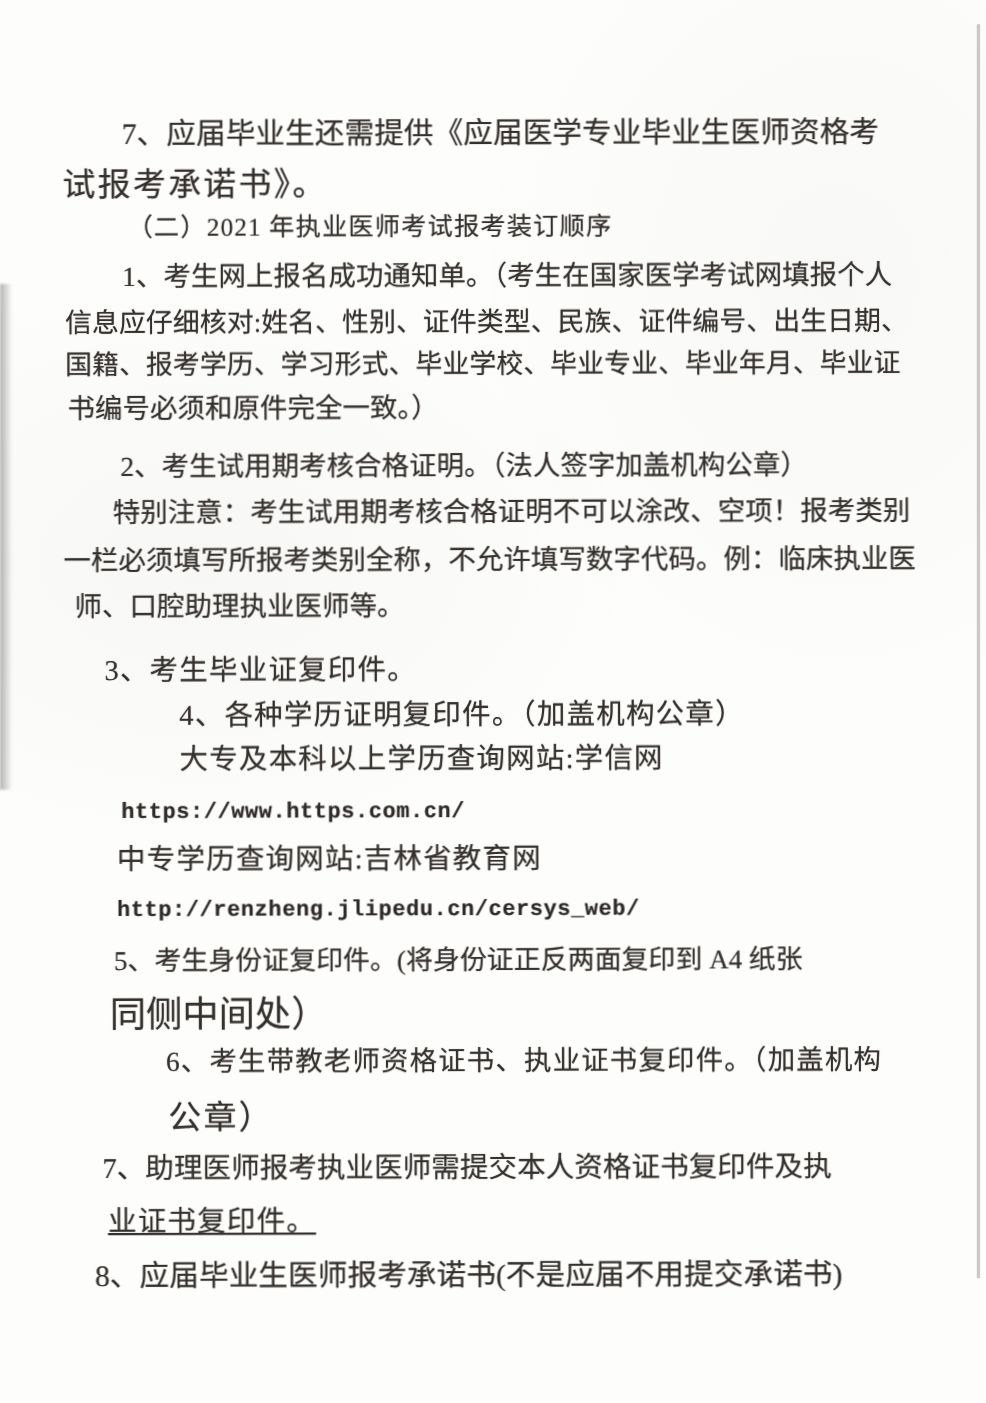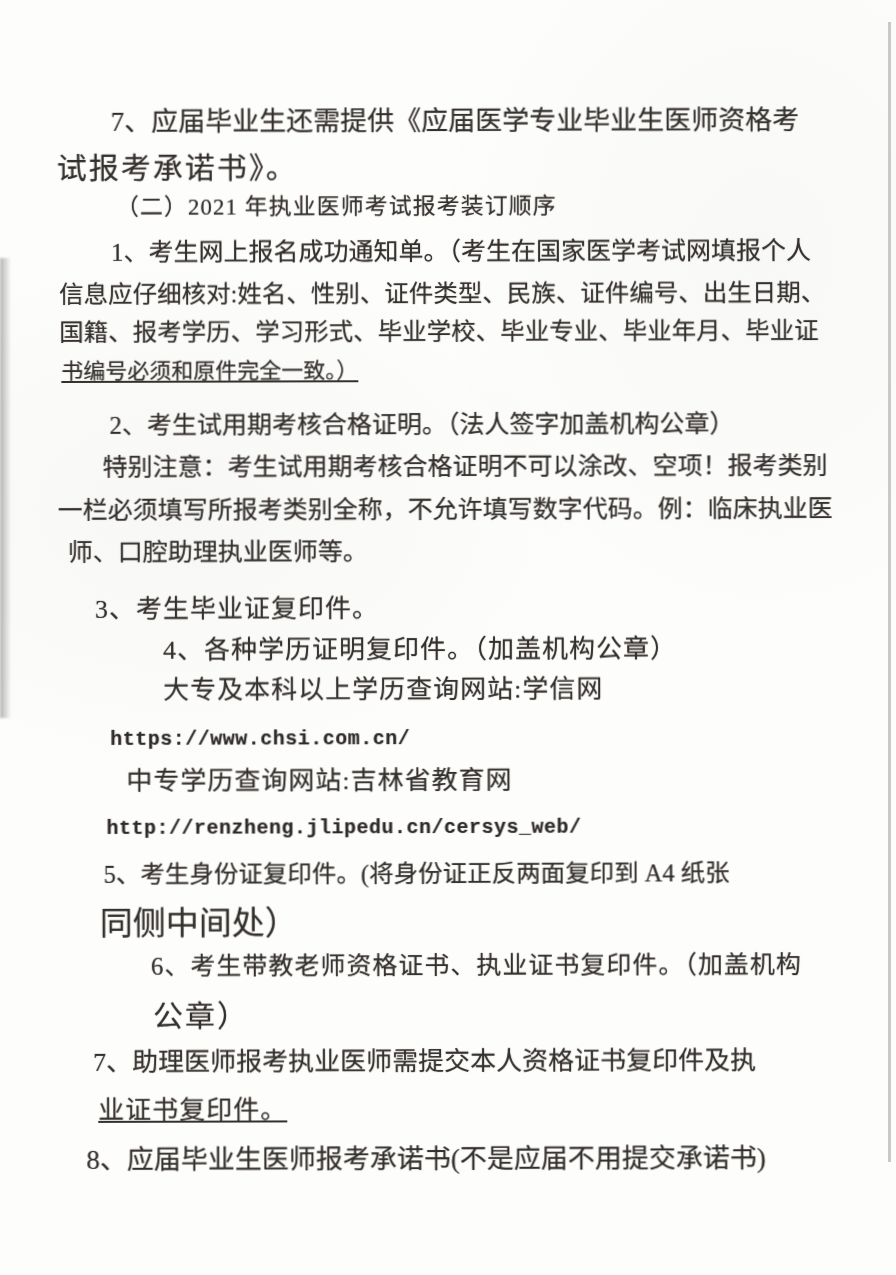--- a/index.html
+++ b/index.html
@@ -62,30 +62,30 @@
   <div class="edge-shadow-left"></div>
   <div class="edge-line-right"></div>
 
   <div class="content">
     <div class="ln" style="left:112px; top:106px; font-size:27px;">7、应届毕业生还需提供《应届医学专业毕业生医师资格考</div>
     <div class="ln" style="left:58px;  top:151px; font-size:30px; letter-spacing:2px;">试报考承诺书》。</div>
     <div class="ln" style="left:117px; top:194px; font-size:23px; letter-spacing:1px;">（二）2021 年执业医师考试报考装订顺序</div>
     <div class="ln" style="left:112px; top:238px; font-size:25px;">1、考生网上报名成功通知单。（考生在国家医学考试网填报个人</div>
     <div class="ln" style="left:60px;  top:280px; font-size:24.5px;">信息应仔细核对:姓名、性别、证件类型、民族、证件编号、出生日期、</div>
     <div class="ln" style="left:60px;  top:318px; font-size:24.5px;">国籍、报考学历、学习形式、毕业学校、毕业专业、毕业年月、毕业证</div>
-    <div class="ln" style="left:62px;  top:358px; font-size:22px;text-decoration:underline;">书编号必须和原件完全一致。）</div>
+    <div class="ln" style="left:62px;  top:358px; font-size:25px;">书编号必须和原件完全一致。）</div>
     <div class="ln" style="left:110px; top:411px; font-size:25px;">2、考生试用期考核合格证明。（法人签字加盖机构公章）</div>
     <div class="ln" style="left:103px; top:453px; font-size:25px;">特别注意：考生试用期考核合格证明不可以涂改、空项！报考类别</div>
     <div class="ln" style="left:58px;  top:496px; font-size:25px;">一栏必须填写所报考类别全称，不允许填写数字代码。例：临床执业医</div>
     <div class="ln" style="left:68px;  top:538px; font-size:25px;">师、口腔助理执业医师等。</div>
     <div class="ln" style="left:95px;  top:594px; font-size:26px; letter-spacing:1px;">3、考生毕业证复印件。</div>
     <div class="ln" style="left:163px; top:635px; font-size:26px; letter-spacing:1px;">4、各种学历证明复印件。（加盖机构公章）</div>
     <div class="ln" style="left:163px; top:675px; font-size:26px; letter-spacing:1px;">大专及本科以上学历查询网站:学信网</div>
-    <div class="ln mono" style="left:110px; top:727px; font-size:20px;">https://www.chsi.com.cn/</div>
-    <div class="ln" style="left:126px; top:766px; font-size:26px; letter-spacing:1px;font-family:Liberation Serif, serif;">中专学历查询网站:吉林省教育网</div>
+    <div class="ln mono" style="left:110px; top:727px; font-size:20px;">https://www.https.com.cn/</div>
+    <div class="ln" style="left:106px; top:766px; font-size:26px; letter-spacing:1px;font-family:Liberation Serif, serif;">中专学历查询网站:吉林省教育网</div>
     <div class="ln mono" style="left:106px; top:816px; font-size:20px;">http://renzheng.jlipedu.cn/cersys_web/</div>
     <div class="ln" style="left:103px; top:860px; font-size:24.5px;">5、考生身份证复印件。(将身份证正反两面复印到 A4 纸张</div>
     <div class="ln" style="left:99px;  top:905px; font-size:33px;">同侧中间处）</div>
     <div class="ln" style="left:150px; top:952px; font-size:25px; letter-spacing:1px;">6、考生带教老师资格证书、执业证书复印件。（加盖机构</div>
     <div class="ln" style="left:152px; top:999px; font-size:30px; letter-spacing:2px;">公章）</div>
     <div class="ln" style="left:92px;  top:1047px; font-size:26px;">7、助理医师报考执业医师需提交本人资格证书复印件及执</div>
     <div class="ln" style="left:97px;  top:1095px; font-size:26px; letter-spacing:1px;text-decoration:underline;">业证书复印件。</div>
     <div class="ln" style="left:85px;  top:1144px; font-size:27px;">8、应届毕业生医师报考承诺书(不是应届不用提交承诺书)</div>
   </div>
 </div>

